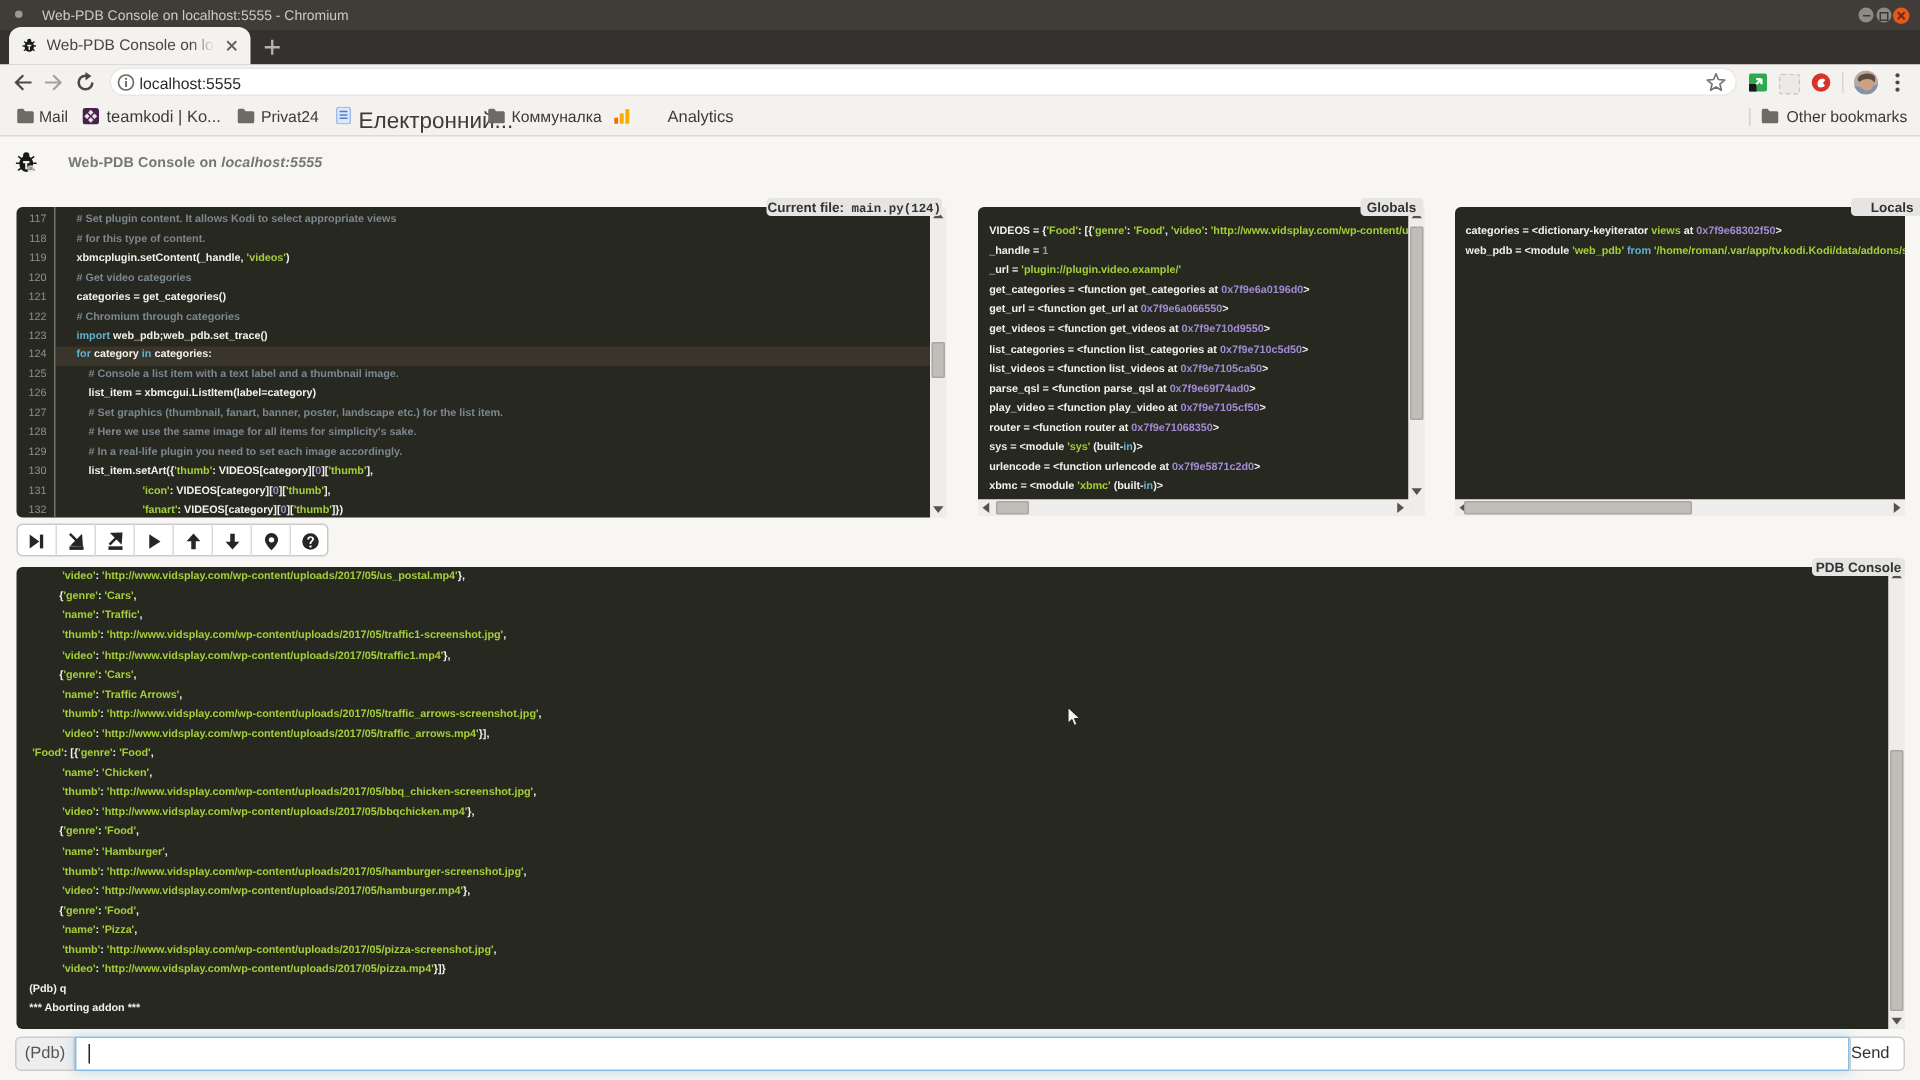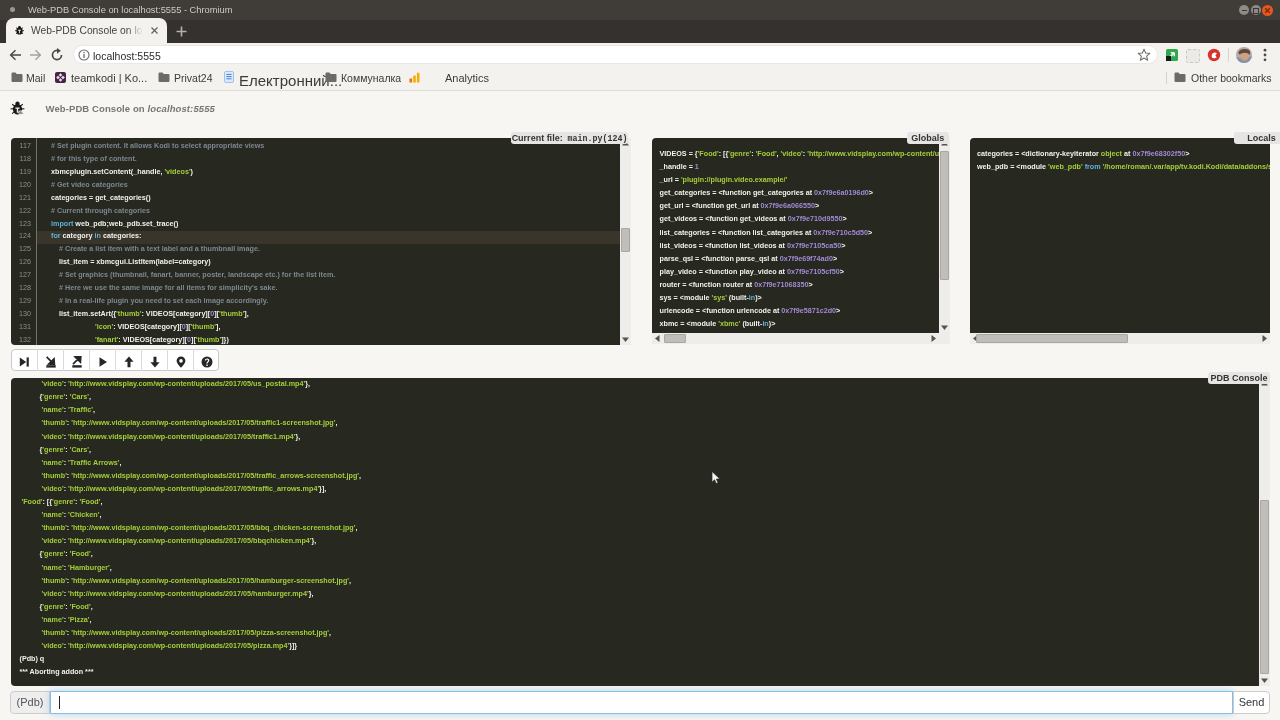--- a/index.html
+++ b/index.html
@@ -176,24 +176,24 @@
 129
 130
 131
 132</pre>
 <div style="position:absolute;left:43px;top:139.8px;width:577px;height:205px;overflow:hidden;z-index:2">
     <pre style="line-height:12.95px">    <i class="c"># Set plugin content. It allows Kodi to select appropriate views</i>
     <i class="c"># for this type of content.</i>
     xbmcplugin.setContent(_handle, <i class="s">'videos'</i>)
     <i class="c"># Get video categories</i>
     categories = get_categories()
-    <i class="c"># Current through categories</i>
+    <i class="c"># Chromium through categories</i>
     <i class="k">import</i> web_pdb;web_pdb.set_trace()
     <i class="k">for</i> category <i class="k">in</i> categories:
-        <i class="c"># Create a list item with a text label and a thumbnail image.</i>
+        <i class="c"># Console a list item with a text label and a thumbnail image.</i>
         list_item = xbmcgui.ListItem(label=category)
         <i class="c"># Set graphics (thumbnail, fanart, banner, poster, landscape etc.) for the list item.</i>
         <i class="c"># Here we use the same image for all items for simplicity's sake.</i>
         <i class="c"># In a real-life plugin you need to set each image accordingly.</i>
         list_item.setArt({<i class="s">'thumb'</i>: VIDEOS[category][<i class="n">0</i>][<i class="s">'thumb'</i>],
                           <i class="s">'icon'</i>: VIDEOS[category][<i class="n">0</i>][<i class="s">'thumb'</i>],
                           <i class="s">'fanart'</i>: VIDEOS[category][<i class="n">0</i>][<i class="s">'thumb'</i>]})</pre>
   </div>
 <div class="lbl" style="left:511px;top:131.5px;width:117px;z-index:6"><span>Current file:</span><span style="font-family:'Liberation Mono',monospace;font-weight:bold;font-size:8.3px">&nbsp;main.py(124)</span></div>
 <div style="position:absolute;left:620px;top:138px;width:11px;height:207px;background:#efedeb"></div>
@@ -236,21 +236,21 @@
     <path d="M2 4.5 L6.5 1 L6.5 8 z" fill="#56524d"></path>
   </svg>
 <svg width="9" height="9" viewBox="0 0 9 9" style="position:absolute;left:928.5px;top:333.5px">
     <path d="M7 4.5 L2.5 1 L2.5 8 z" fill="#56524d"></path>
   </svg>
 <div style="position:absolute;left:664px;top:333.5px;width:22px;height:9px;background:#c1beba;border:1px solid #aaa7a3;border-radius:1px;box-sizing:border-box"></div>
 <div style="position:absolute;left:938.5px;top:332.5px;width:11px;height:11px;background:#efedeb"></div>
 
 <div class="dark" style="left:970px;top:138px;width:299.5px;height:194.5px;border-radius:4px 4px 0 0"></div>
 <div style="position:absolute;left:970px;top:147px;width:299.5px;height:185px;overflow:hidden;z-index:2">
-    <pre style="line-height:13.1px;margin-left:7px">categories = &lt;dictionary-keyiterator <i class="s">object</i> at <i class="n">0x7f9e68302f50</i>&gt;
+    <pre style="line-height:13.1px;margin-left:7px">categories = &lt;dictionary-keyiterator <i class="s">views</i> at <i class="n">0x7f9e68302f50</i>&gt;
 web_pdb = &lt;module <i class="s">'web_pdb'</i> <i class="k">from</i> <i class="s">'/home/roman/.var/app/tv.kodi.Kodi/data/addons/script.module.web-pdb/libs/web_pdb/__init__.py'</i>&gt;</pre>
   </div>
 <div class="lbl" style="left:1234px;top:131.5px;width:55px">Locals</div>
 <div style="position:absolute;left:970px;top:332.5px;width:299.5px;height:11px;background:#efedeb"></div>
 <svg width="9" height="9" viewBox="0 0 9 9" style="position:absolute;left:971px;top:333.5px">
     <path d="M2 4.5 L6.5 1 L6.5 8 z" fill="#56524d"></path>
   </svg>
 <svg width="9" height="9" viewBox="0 0 9 9" style="position:absolute;left:1259.5px;top:333.5px">
     <path d="M7 4.5 L2.5 1 L2.5 8 z" fill="#56524d"></path>
   </svg>
@@ -320,13 +320,13 @@
   </svg>
 <div style="position:absolute;left:1259.5px;top:500px;width:9px;height:174px;background:#c1beba;border:1px solid #aaa7a3;border-radius:1px;box-sizing:border-box"></div>
 
 <svg width="10" height="14" viewBox="0 0 10 14" style="position:absolute;left:710.5px;top:470.5px;z-index:9">
 <path d="M1 0.5 L1 11.2 L3.6 8.8 L5.2 12.6 L7 11.8 L5.4 8.1 L8.9 7.9 z" fill="#f5f5f5" stroke="#222" stroke-width="0.7"></path>
 </svg>
 
 <div style="position:absolute;left:10px;top:691px;width:40px;height:23px;background:#eeeeee;border:1px solid #cccccc;border-radius:4px 0 0 4px;box-sizing:border-box;color:#555;font-size:11px;text-align:center;line-height:21px">(Pdb)</div>
 <div style="position:absolute;left:50px;top:691px;width:1183px;height:23px;background:#fff;border:1px solid #85bfe9;box-sizing:border-box;box-shadow:0 0 7px rgba(125,185,232,0.55)"></div>
 <div style="position:absolute;left:59px;top:696px;width:1px;height:13px;background:#222"></div>
-<div style="position:absolute;left:1233px;top:691px;width:37px;height:23px;background:#fff;border:1px solid #cccccc;border-radius:0 4px 4px 0;box-sizing:border-box;color:#333;font-size:11px;text-align:center;line-height:21px">Send</div>
+<div style="position:absolute;left:1233px;top:691px;width:37px;height:23px;background:#fff;border:1px solid #cccccc;border-radius:0 4px 4px 0;box-sizing:border-box;color:#333;font-size:11px;text-align:left;line-height:21px">Send</div>
 
 </body></html>

